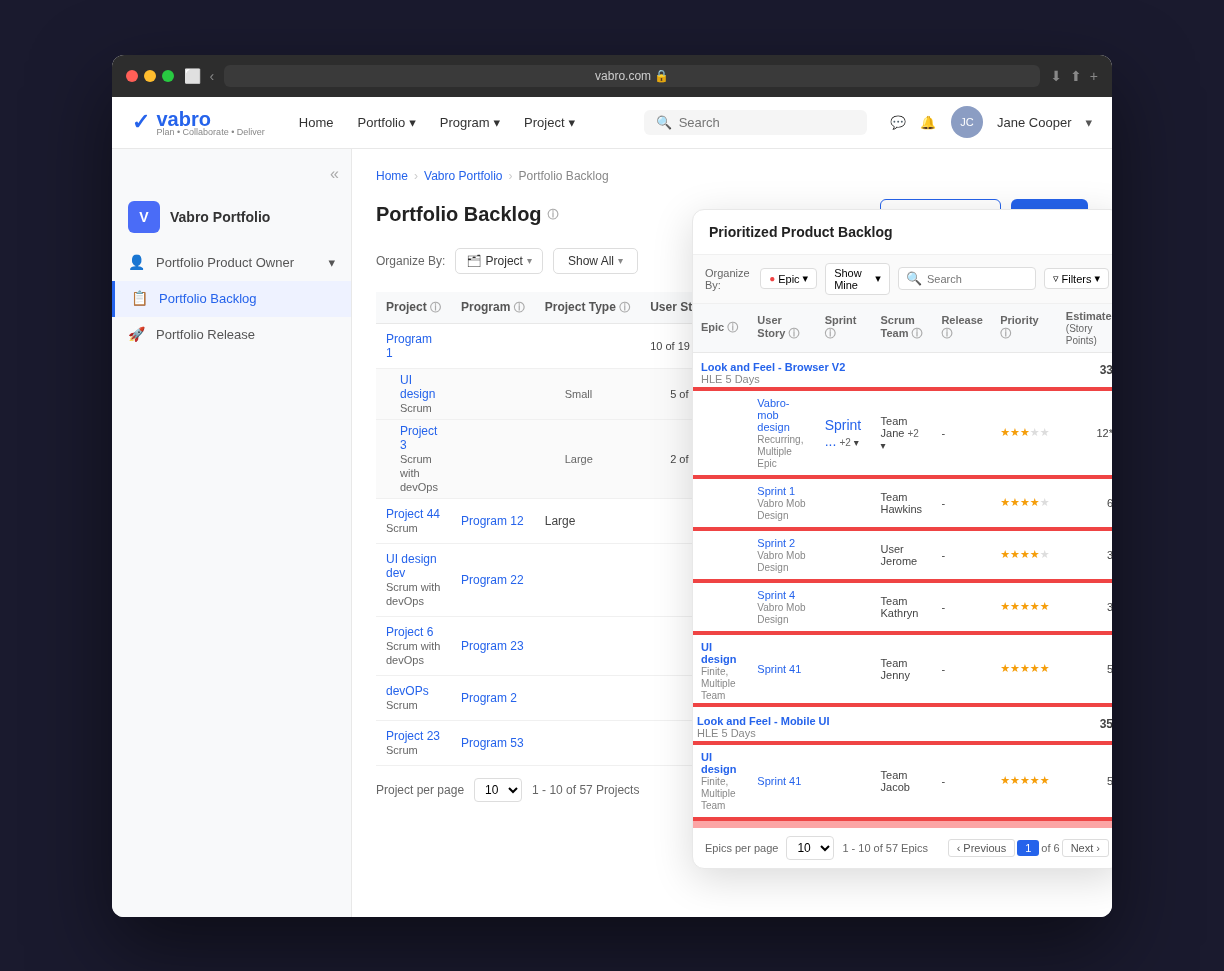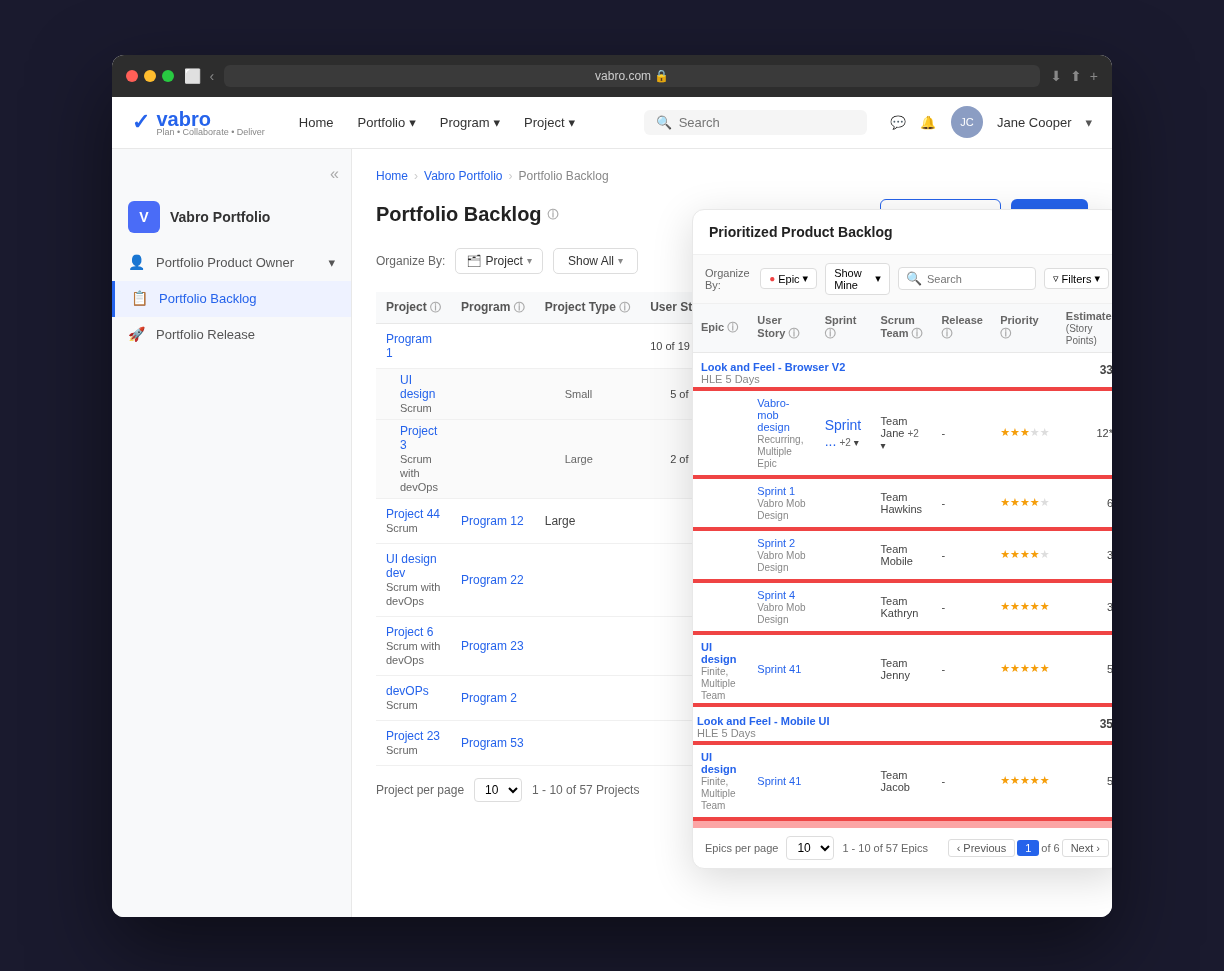--- a/index.html
+++ b/index.html
@@ -750,21 +750,21 @@
                 <td style="text-align:right;">6</td>
               </tr>
 
               <tr>
                 <td></td>
                 <td>
                   <span style="color:#2563eb;font-size:11px;">Sprint 2</span><br>
                   <span style="color:#888;font-size:10px;">Vabro Mob Design</span>
                 </td>
                 <td></td>
-                <td><span style="font-size:11px;">Team Mobile</span></td>
+                <td><span style="font-size:11px;">User Jerome</span></td>
                 <td>-</td>
                 <td>
                   <span class="stars">★★★★</span><span class="stars star-empty">★</span>
                 </td>
                 <td style="text-align:right;">3</td>
               </tr>
 
               <tr>
                 <td></td>
                 <td>

